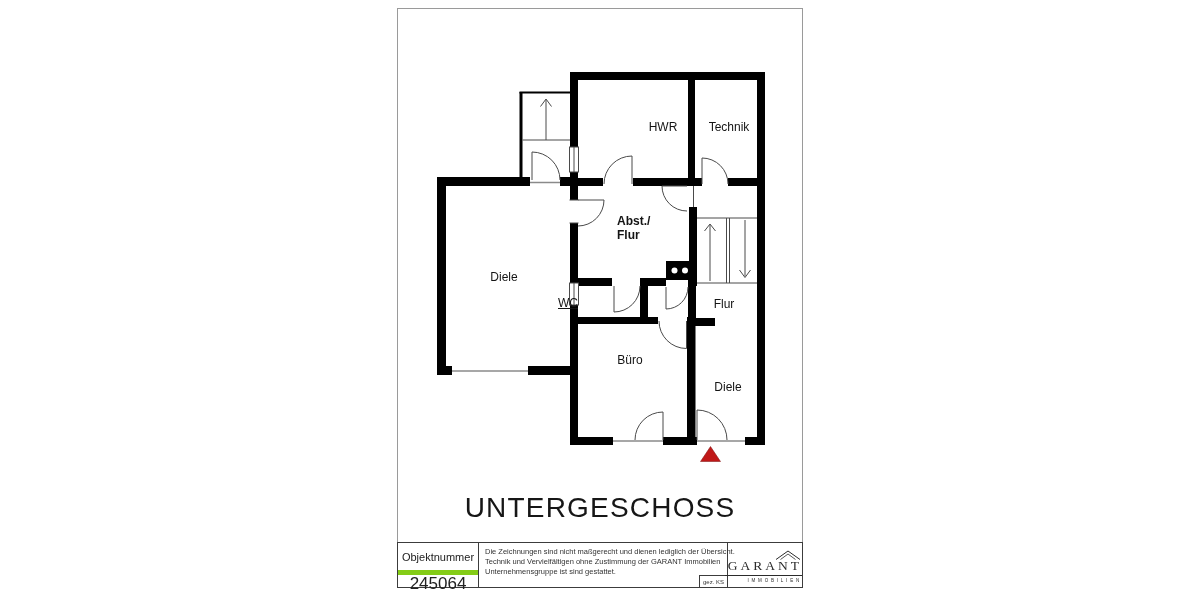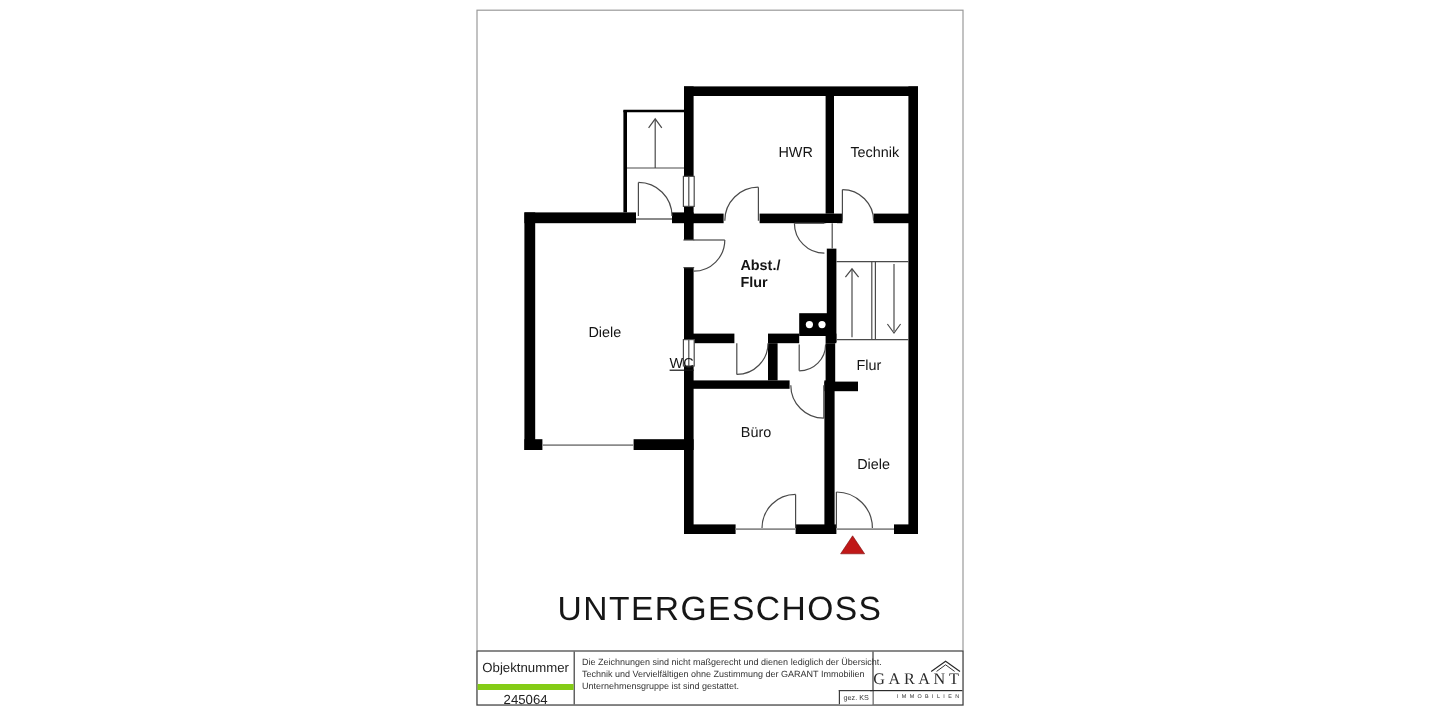--- a/index.html
+++ b/index.html
@@ -15,21 +15,21 @@
   .floor-title{position:absolute;left:397px;top:492px;width:406px;text-align:center;
                font-size:28px;letter-spacing:1.2px;color:#161616;}
 
   .footer{position:absolute;left:397px;top:542px;width:406px;height:46px;
           border:1px solid #3c3c3c;box-sizing:border-box;background:#fff;}
   .f-cell{position:absolute;top:0;height:100%;box-sizing:border-box;}
   .f-obj{left:0;width:81px;border-right:1px solid #3c3c3c;}
   .f-obj-label{height:27px;border-bottom:5px solid #84cc16;display:flex;align-items:center;
                justify-content:center;font-size:11px;color:#222;}
   .f-obj-value{height:17px;display:flex;align-items:center;justify-content:center;
-               font-size:11px;color:#222;}
+               font-size:17px;color:#222;}
   .f-disc{left:81px;width:249px;border-right:1px solid #3c3c3c;padding:4px 5px 0 6px;}
   .disc-line{font-size:7.5px;line-height:9.8px;color:#333;white-space:nowrap;}
   .gez-box{position:absolute;right:0;bottom:0;width:27px;height:11px;
            border-left:1px solid #3c3c3c;border-top:1px solid #3c3c3c;
            display:flex;align-items:center;justify-content:center;
            font-size:6px;color:#333;background:#fff;}
   .f-logo{left:330px;width:74px;display:flex;flex-direction:column;align-items:flex-end;
           justify-content:center;padding-top:2px;}
   .roof-svg{display:block;margin-bottom:-2px;}
   .logo-text{font-family:"Liberation Serif",serif;font-size:13.5px;letter-spacing:3px;

